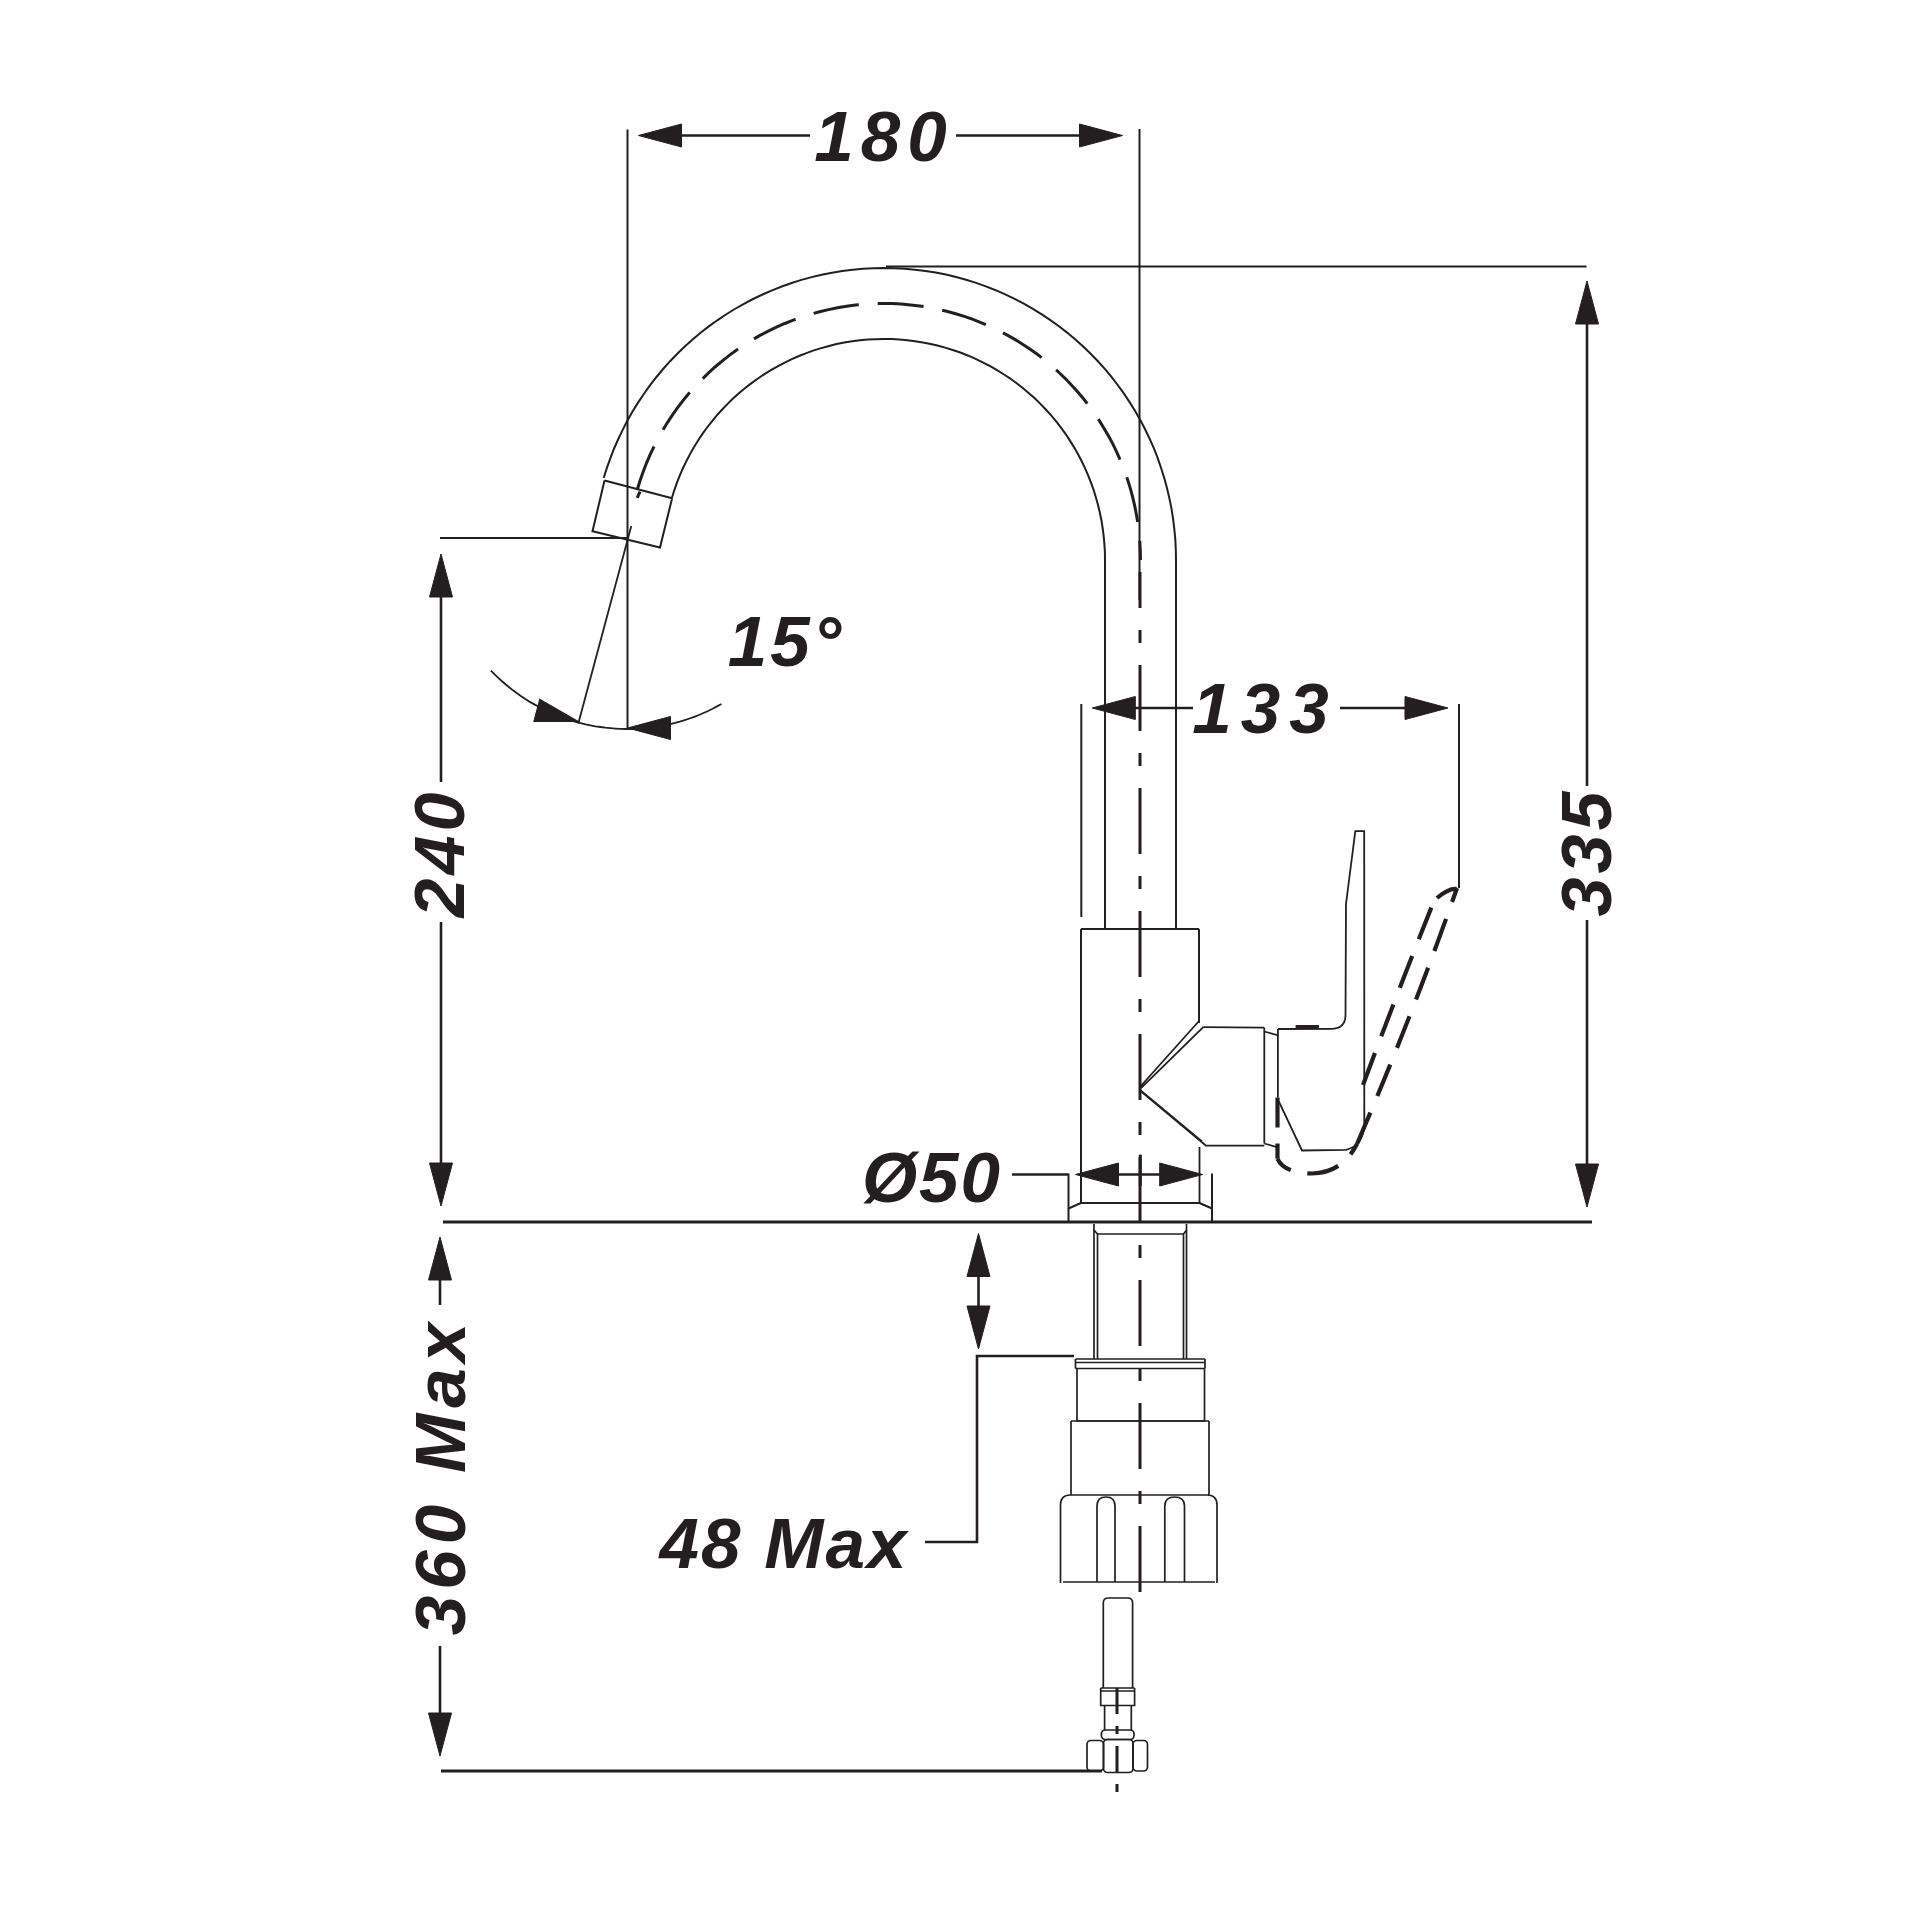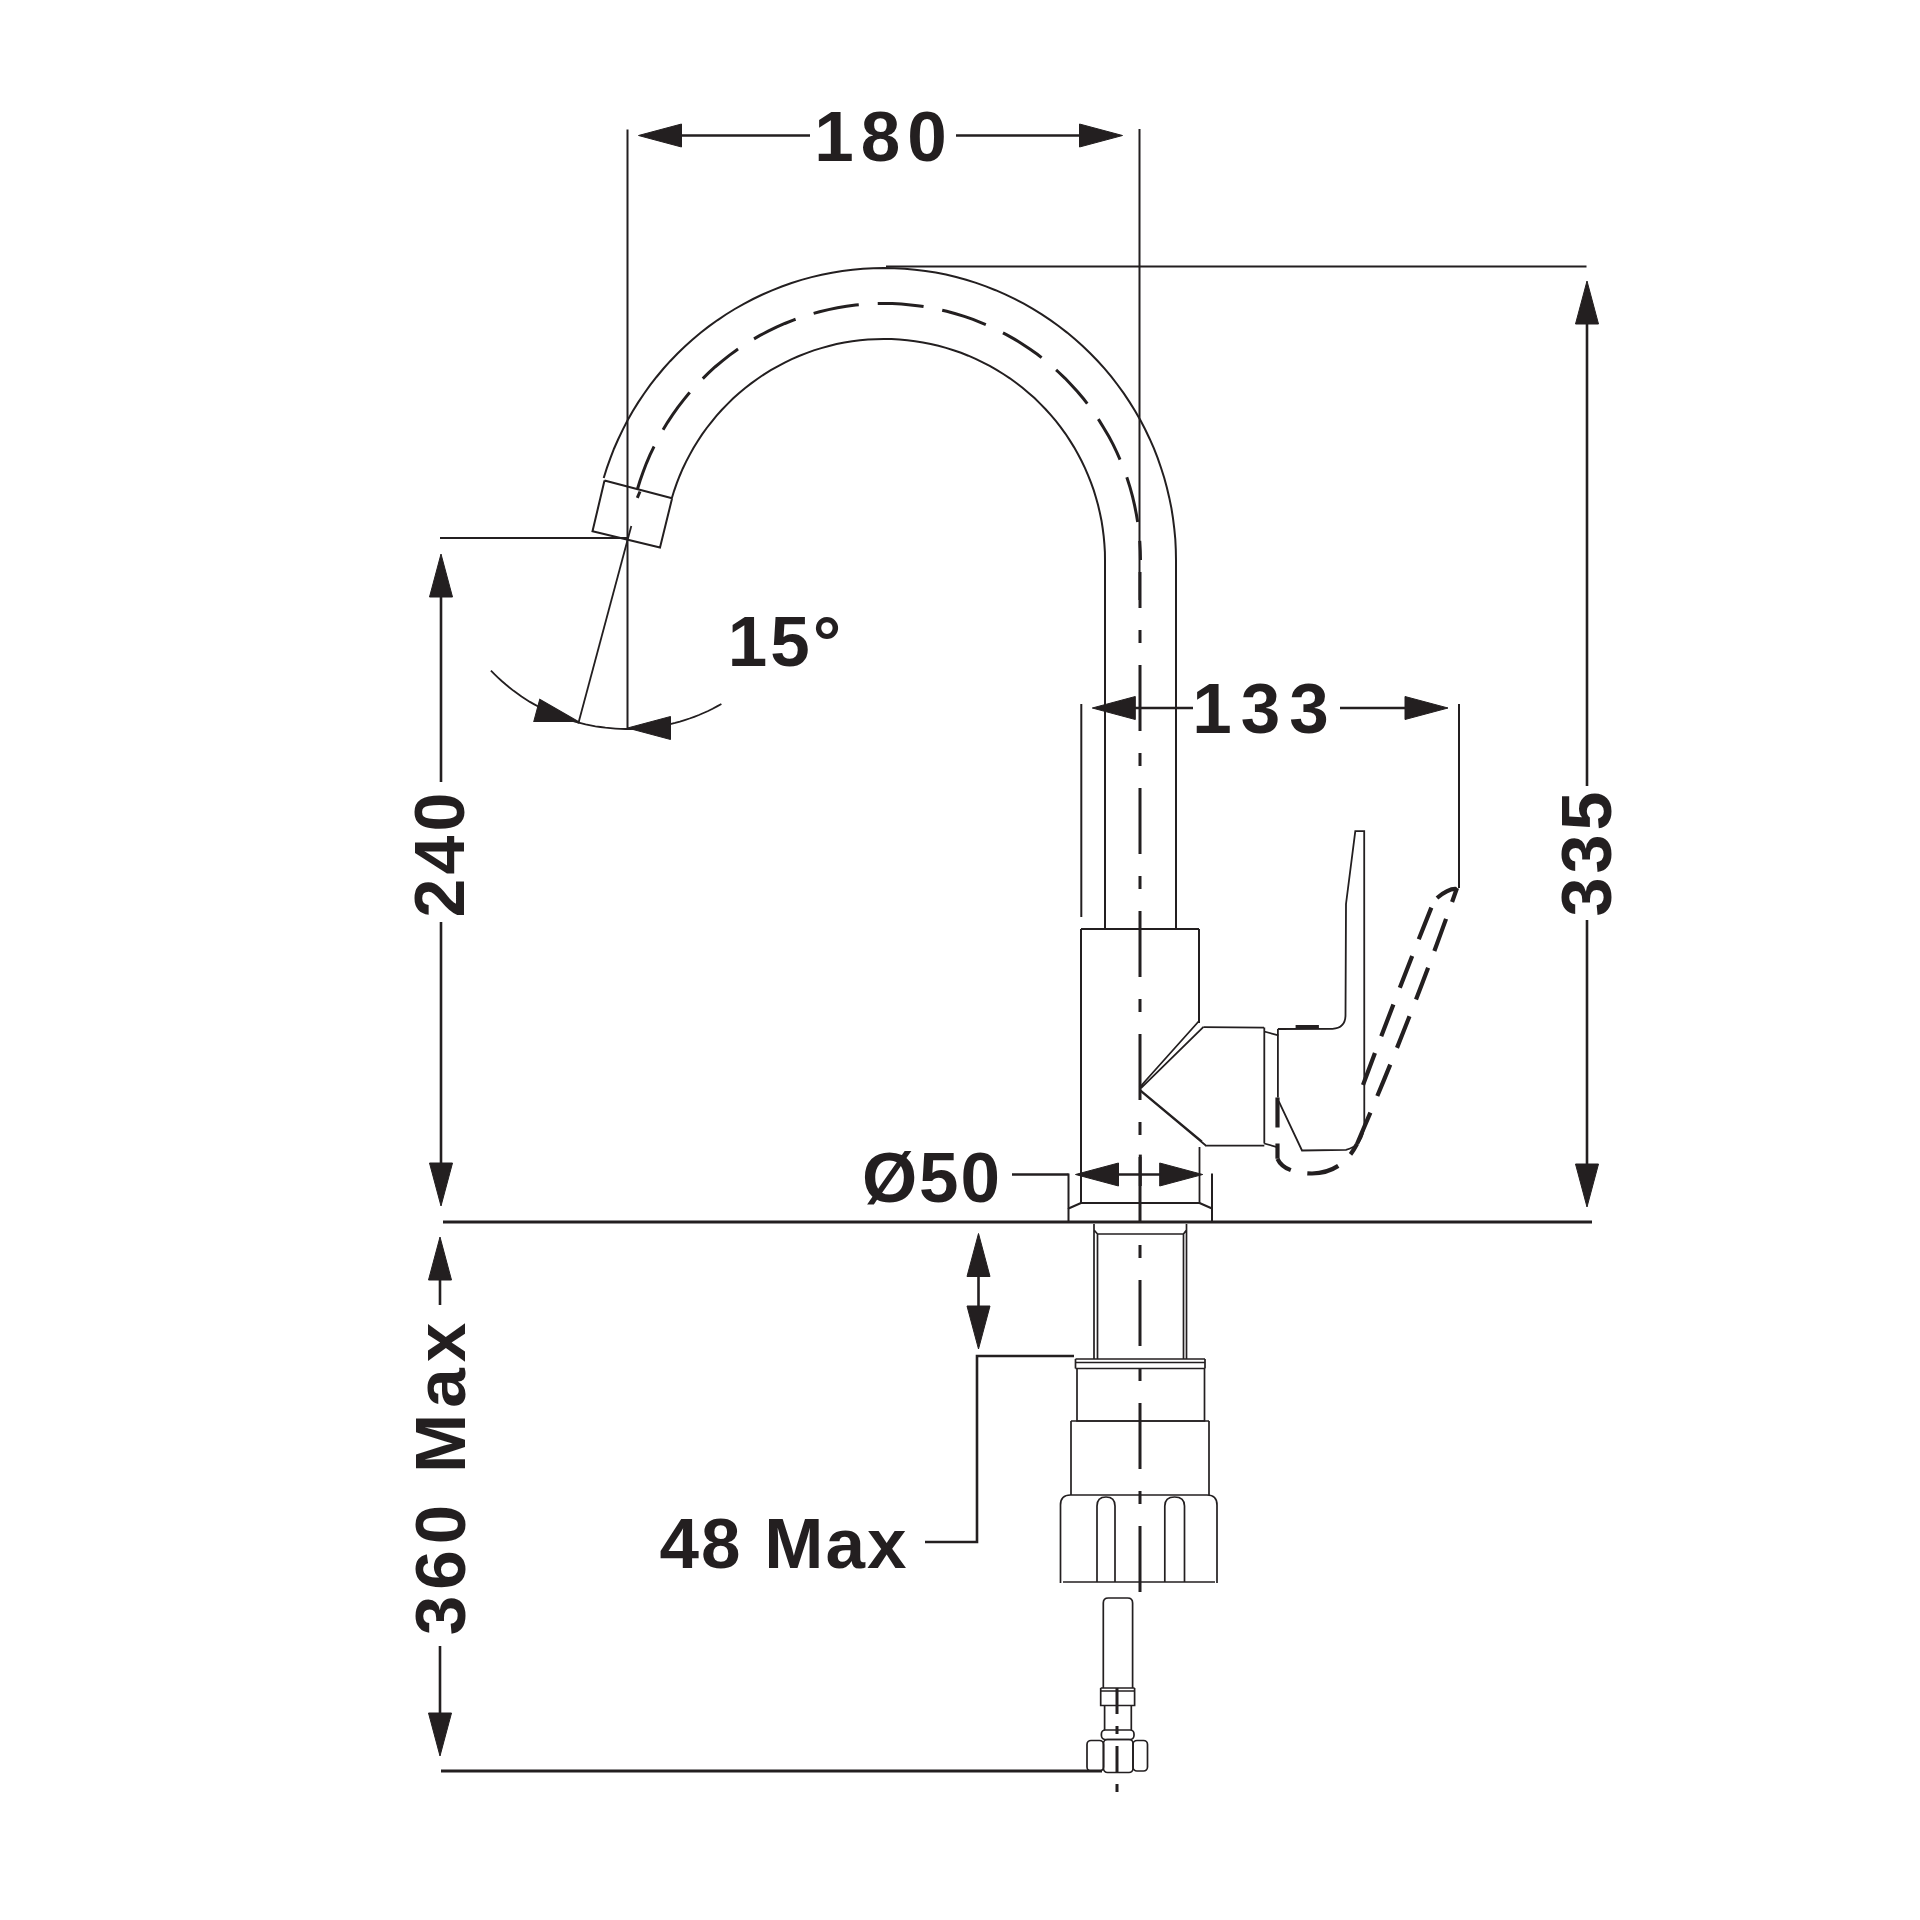--- a/index.html
+++ b/index.html
@@ -1,16 +1,16 @@
 <!DOCTYPE html>
 <html><head>
 <meta charset="utf-8">
 <style>
   html,body{margin:0;padding:0;background:#ffffff;}
-  .wrap{width:1920px;height:1920px;position:relative;background:#ffffff;}
+  .wrap{width:1920px;height:1920px;position:relative;background:#ffffff;font-style:italic;}
   text{font-family:"Liberation Sans",sans-serif;fill:#231f20;font-weight:bold;}
 </style>
 </head>
 <body>
 <div class="wrap">
 <svg width="1920" height="1920" viewBox="0 0 1920 1920" xmlns="http://www.w3.org/2000/svg">
 <defs>
   <path id="ah" d="M0,0 L-43,-11.5 L-43,11.5 Z" fill="#231f20"></path>
 </defs>
 <g stroke="#231f20" fill="none" stroke-linecap="butt">

